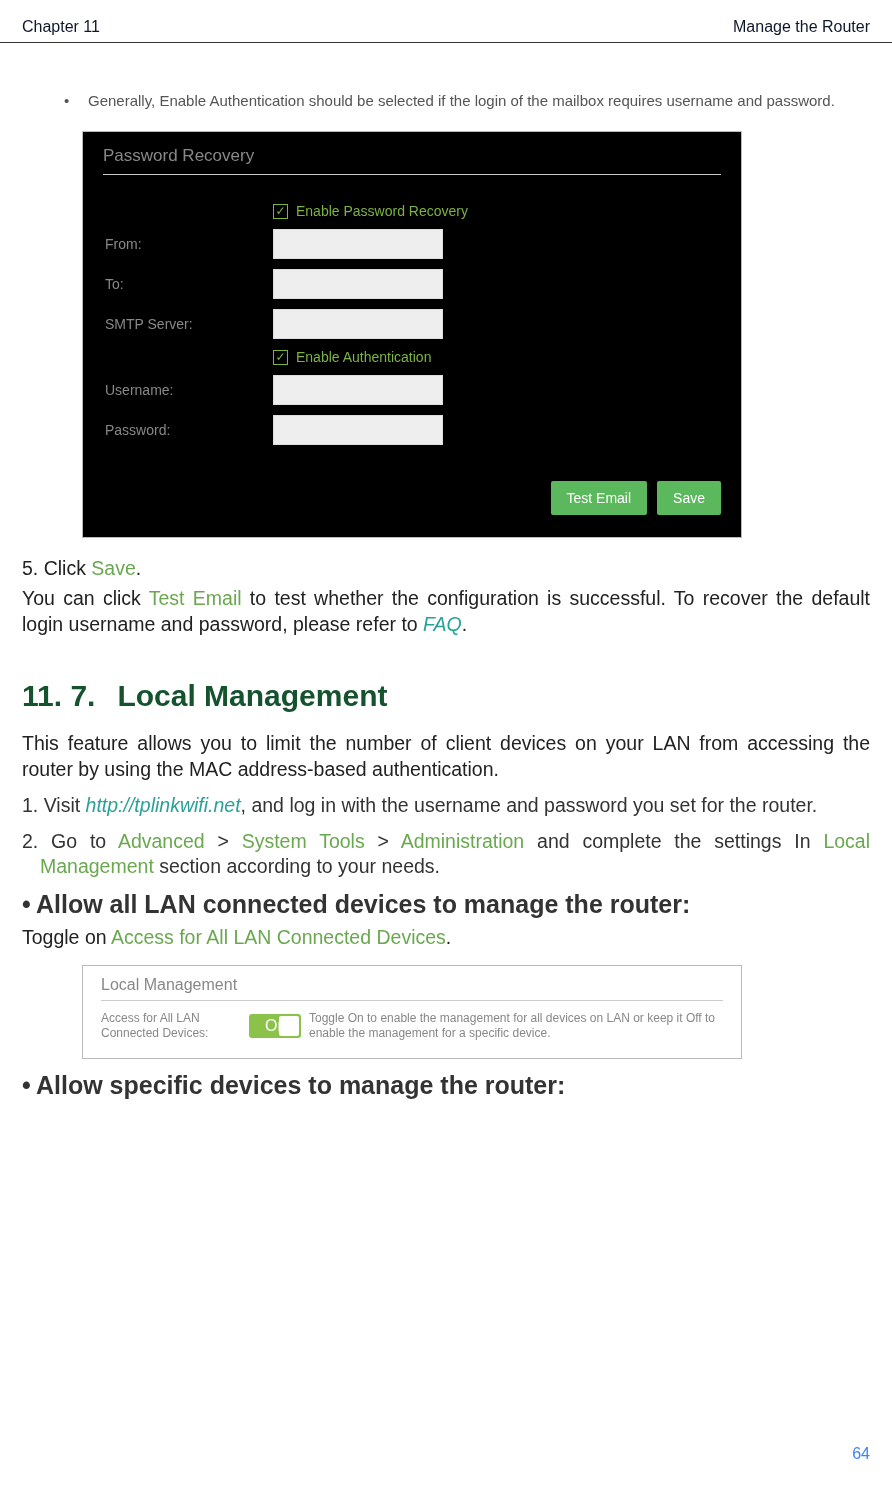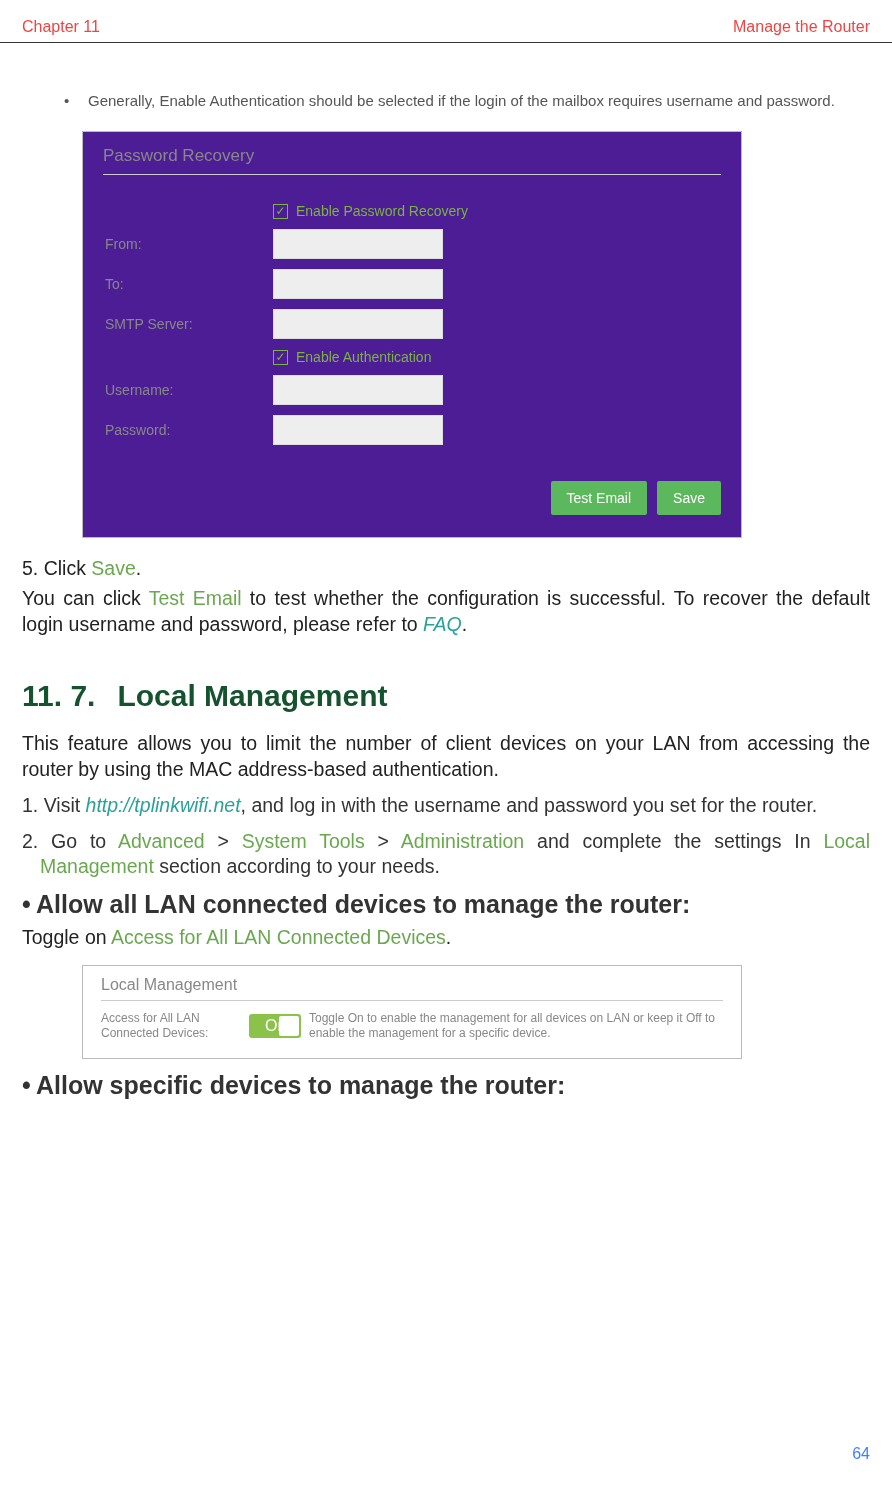--- a/index.html
+++ b/index.html
@@ -10,21 +10,21 @@
     color: #333;
     position: relative;
     background: #fff;
   }
   .header-bar {
     display: flex;
     justify-content: space-between;
     padding: 18px 22px 6px 22px;
     border-bottom: 1px solid #333;
     font-size: 16px;
-    color: #ef4444;
+    color: #0f172a;
   }
   .content {
     padding: 0 22px;
   }
   .bullet-note {
     display: flex;
     font-size: 15px;
     color: #555;
     margin: 48px 0 20px 42px;
     line-height: 1.35;
@@ -38,21 +38,21 @@
     text-align: justify;
   }
   .figure {
     margin: 0 auto 18px auto;
     display: block;
   }
   .fig1 {
     width: 660px;
     border: 1px solid #bbb;
     margin-left: 60px;
-    background: #4c1d95;
+    background: #000000;
     padding: 14px 20px 22px 20px;
   }
   .panel-title {
     font-size: 17px;
     color: #888;
     margin-bottom: 8px;
     font-weight: 400;
   }
   .panel-hr {
     border: none;

